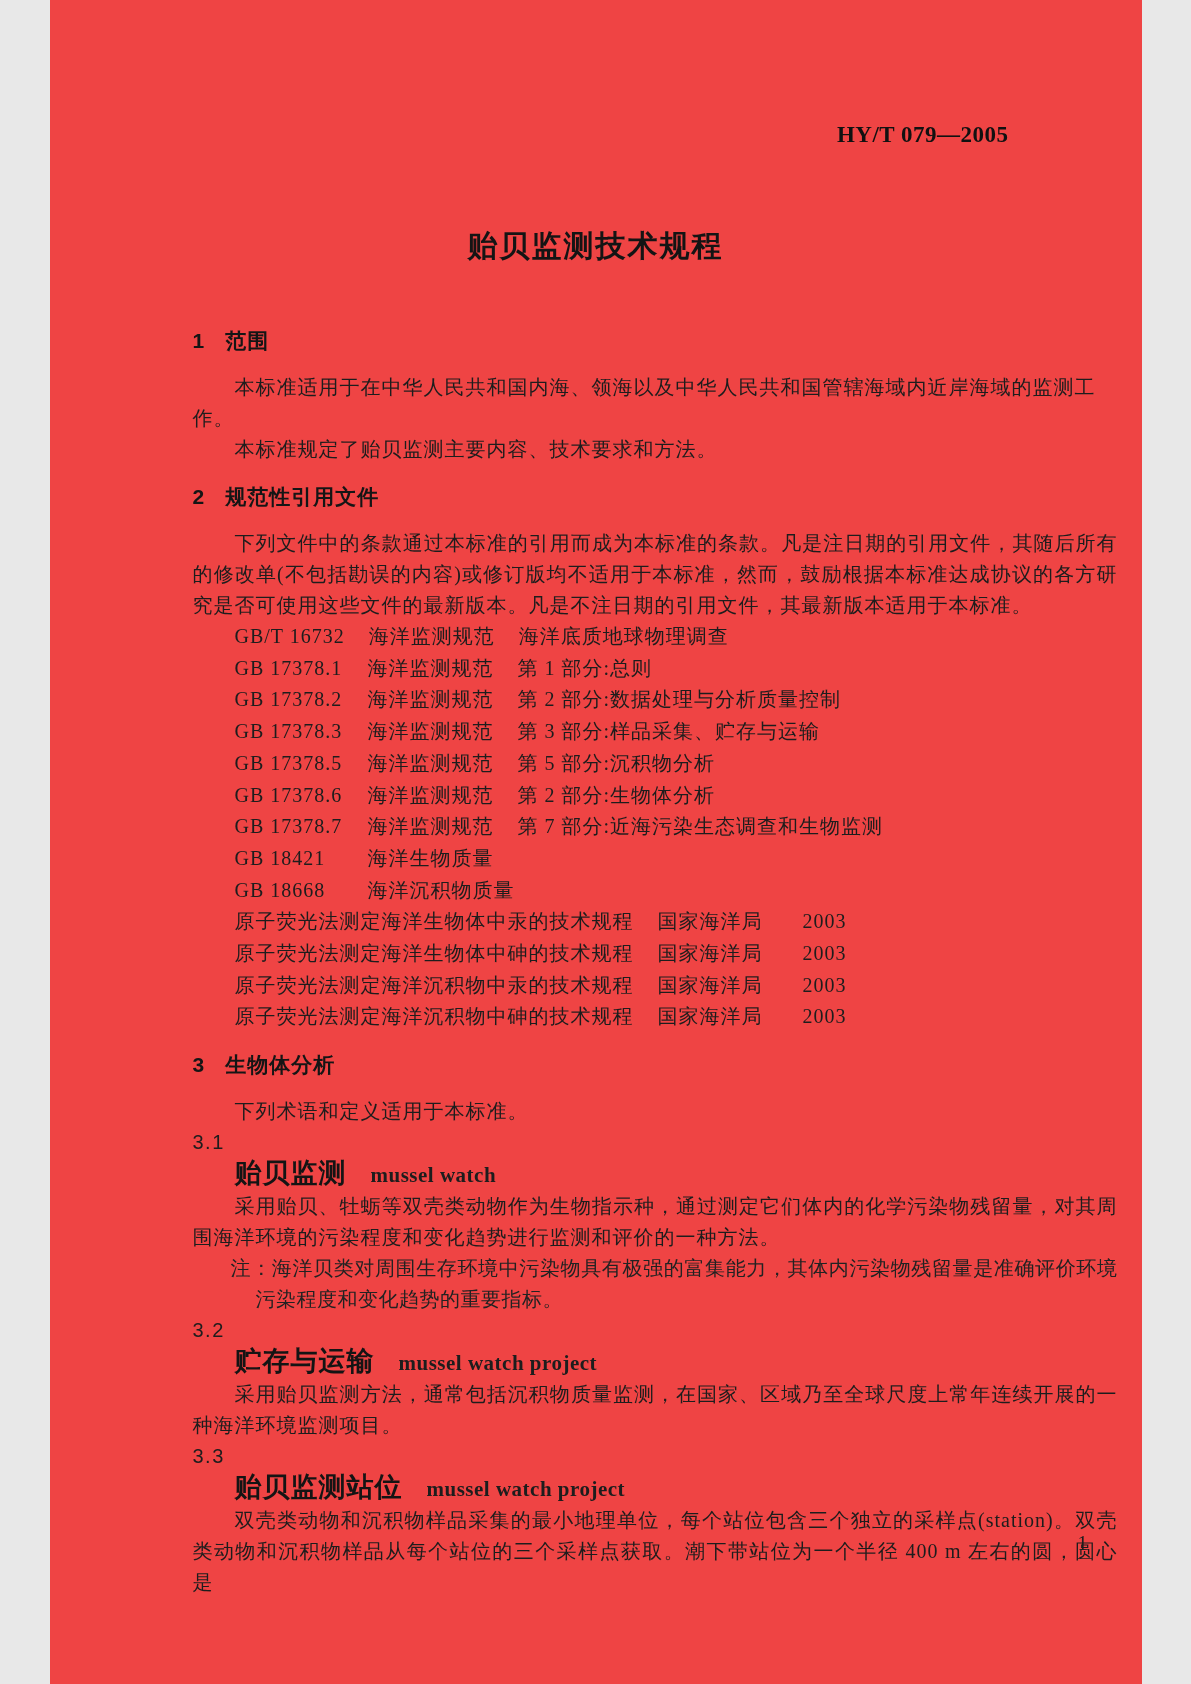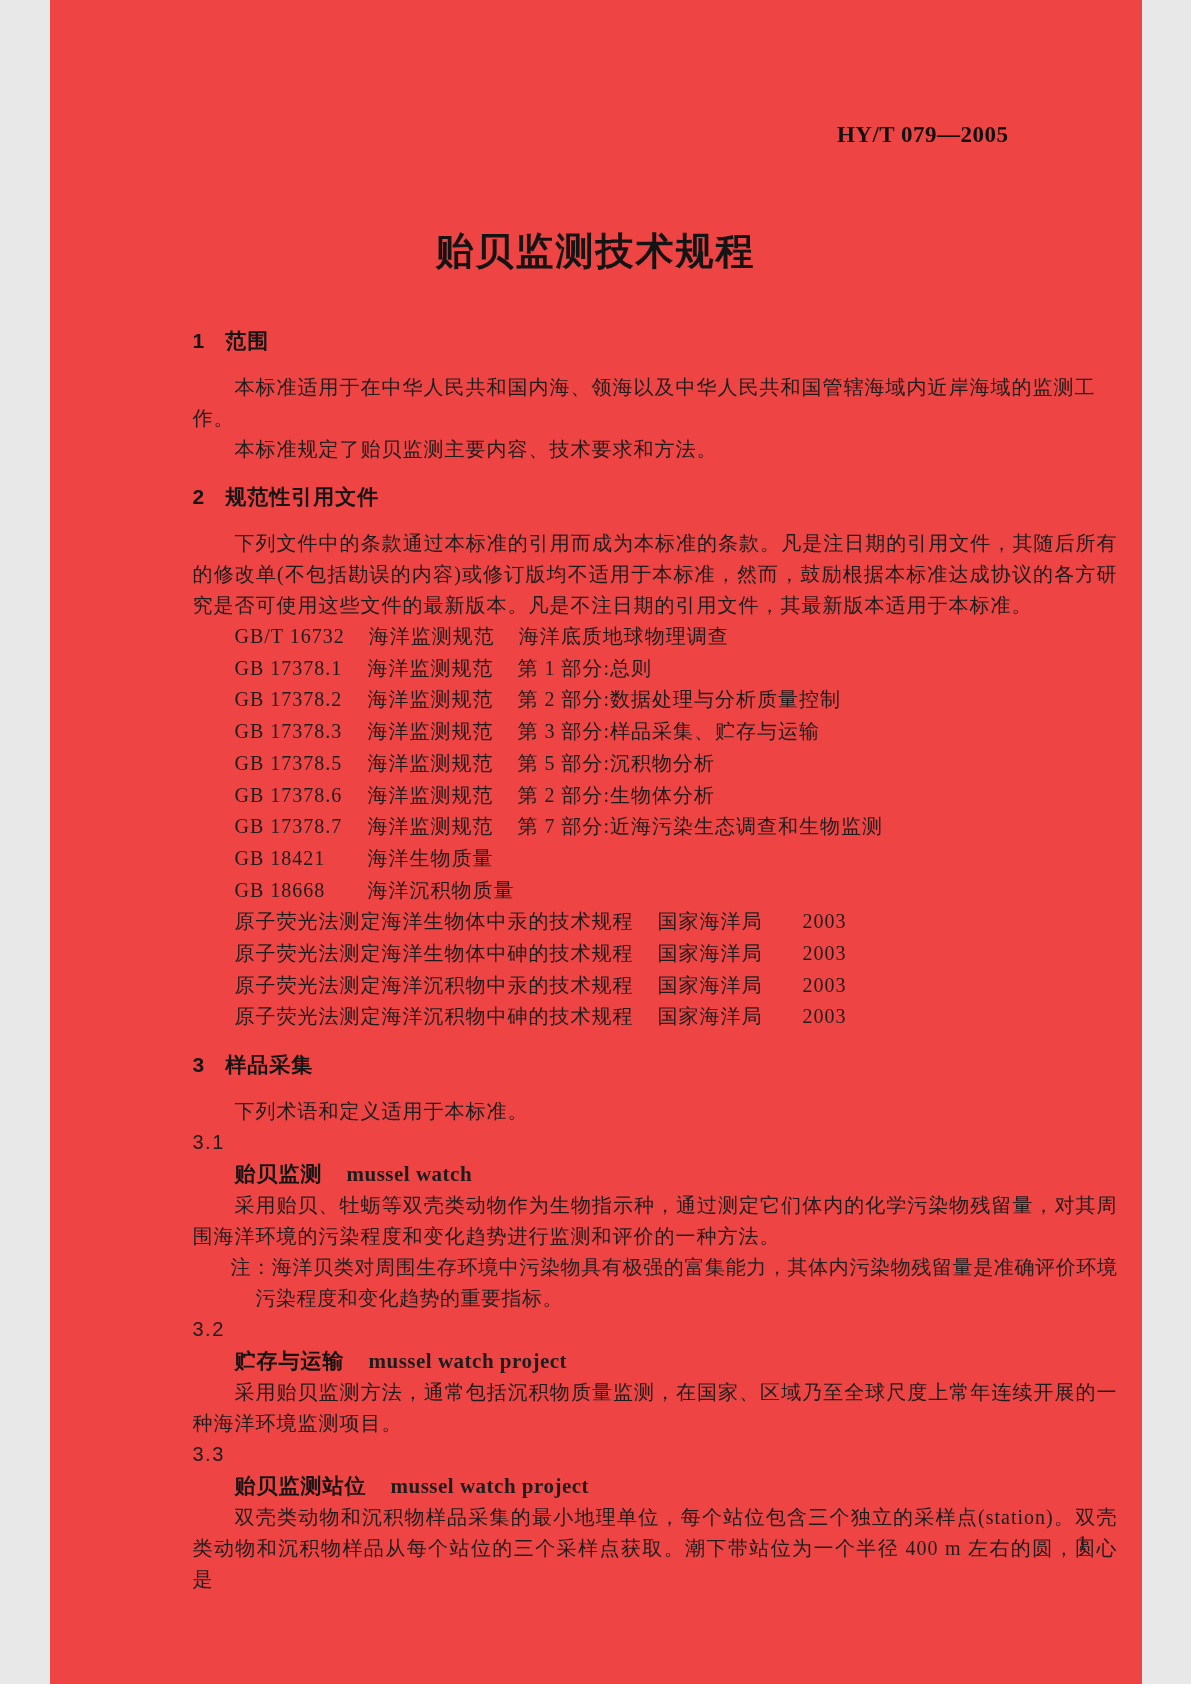--- a/index.html
+++ b/index.html
@@ -25,21 +25,21 @@
   }
   .doc-title {
     position: absolute;
     top: 226px;
     left: 0;
     width: 100%;
     margin: 0;
     text-align: center;
     font-family: "Liberation Sans", "DejaVu Sans", sans-serif;
     font-weight: 700;
-    font-size: 38px;
+    font-size: 30px;
     letter-spacing: 2px;
     color: #141414;
   }
   .content {
     position: absolute;
     top: 325px;
     left: 143px;
     width: 925px;
     font-size: 20px;
     line-height: 31px;
@@ -68,21 +68,21 @@
     line-height: 31px;
     letter-spacing: 1.5px;
   }
   .term-line {
     padding-left: 42px;
     line-height: 31px;
     font-weight: 700;
   }
   .term-zh {
     font-family: "Liberation Sans", "DejaVu Sans", sans-serif;
-    font-size: 21px;
+    font-size: 27px;
     color: #141414;
   }
   .term-en {
     margin-left: 24px;
     font-family: "Liberation Serif", "DejaVu Serif", serif;
     font-size: 21px;
     letter-spacing: 0.5px;
   }
   .note {
     margin: 0;
@@ -130,21 +130,21 @@
       <div class="ref-line"><span class="c1">GB 17378.6</span><span class="c2">海洋监测规范</span><span class="c3">第 2 部分:生物体分析</span></div>
       <div class="ref-line"><span class="c1">GB 17378.7</span><span class="c2">海洋监测规范</span><span class="c3">第 7 部分:近海污染生态调查和生物监测</span></div>
       <div class="ref-line"><span class="c1">GB 18421</span><span class="c2">海洋生物质量</span><span class="c3"></span></div>
       <div class="ref-line"><span class="c1">GB 18668</span><span class="c2">海洋沉积物质量</span><span class="c3"></span></div>
       <div class="ref-line"><span class="c1">原子荧光法测定海洋生物体中汞的技术规程</span><span class="c2">国家海洋局</span><span class="c3">2003</span></div>
       <div class="ref-line"><span class="c1">原子荧光法测定海洋生物体中砷的技术规程</span><span class="c2">国家海洋局</span><span class="c3">2003</span></div>
       <div class="ref-line"><span class="c1">原子荧光法测定海洋沉积物中汞的技术规程</span><span class="c2">国家海洋局</span><span class="c3">2003</span></div>
       <div class="ref-line"><span class="c1">原子荧光法测定海洋沉积物中砷的技术规程</span><span class="c2">国家海洋局</span><span class="c3">2003</span></div>
     </div>
 
-    <div class="sec-h"><span class="sec-num">3</span><span>样品采集</span></div>
+    <div class="sec-h"><span class="sec-num">3</span><span>生物体分析</span></div>
 
     <p class="body-p">下列术语和定义适用于本标准。</p>
 
     <div>
       <div class="term-num">3.1</div>
       <div class="term-line"><span class="term-zh">贻贝监测</span><span class="term-en">mussel watch</span></div>
       <p class="body-p just">采用贻贝、牡蛎等双壳类动物作为生物指示种，通过测定它们体内的化学污染物残留量，对其周围海洋环境的污染程度和变化趋势进行监测和评价的一种方法。</p>
       <p class="note just">注：海洋贝类对周围生存环境中污染物具有极强的富集能力，其体内污染物残留量是准确评价环境污染程度和变化趋势的重要指标。</p>
     </div>
 

